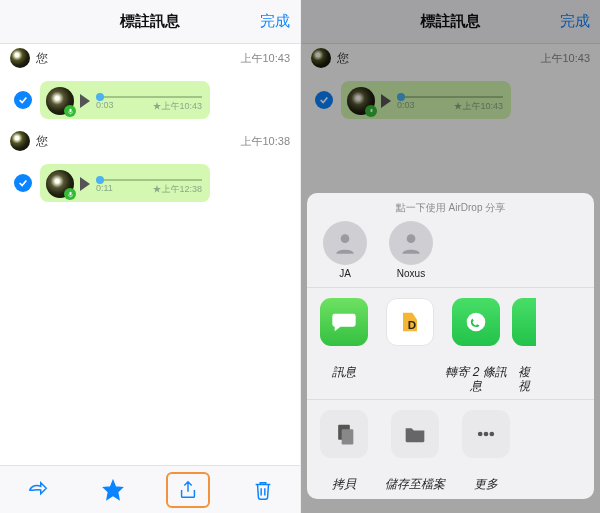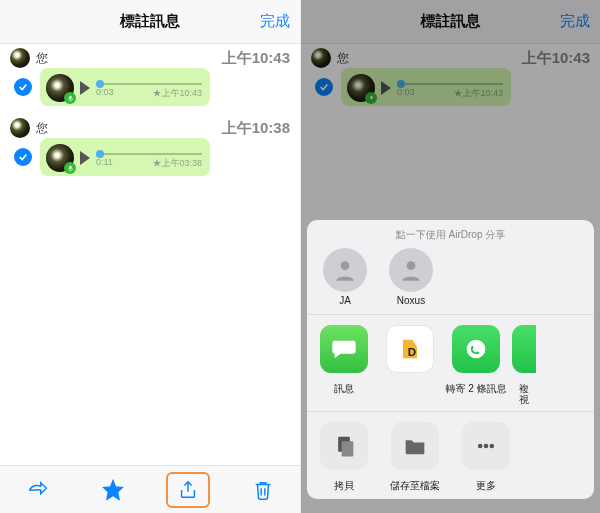--- a/index.html
+++ b/index.html
@@ -11,22 +11,22 @@
   
   .hdr { height: 44px; display: flex; align-items: center; justify-content: center; position: relative; border-bottom: 1px solid #e2e2e4; background: #f8f8fa; }
   .hdr-title { font-size: 15px; font-weight: 600; color: #111; }
   .hdr-done { position: absolute; right: 10px; font-size: 15px; color: #0b84ff; font-weight: 500; cursor: pointer; }
 
   
   .msg-row { padding: 4px 10px 0 10px; }
   .sender-line { display: flex; align-items: center; }
   .avatar { width: 20px; height: 20px; border-radius: 50%; background: radial-gradient(circle at 35% 35%, #fff 0%, #ffe 10%, #552 30%, #221 55%, #000 100%); margin-right: 6px; }
   .sender-name { font-size: 12px; color: #333; flex: 1; }
-  .sender-time { font-size: 15px; color: #888; font-weight: bold; }
-  .bubble-line { display: flex; align-items: center; padding-left: 4px; margin-top: 0; }
+  .sender-time { font-size: 11px; color: #888; }
+  .bubble-line { display: flex; align-items: center; padding-left: 4px; margin-top: 13px; }
   .check { width: 18px; height: 18px; border-radius: 50%; background: #0b84ff; display: flex; align-items: center; justify-content: center; margin-right: 8px; flex-shrink: 0; }
   .check svg { width: 10px; height: 10px; }
   .bubble { background: #d4f7b1; border-radius: 8px; padding: 6px 8px 4px 6px; display: flex; align-items: center; min-width: 170px; position: relative; }
   .bubble::after { content: ""; position: absolute; left: -5px; top: 6px; border: 5px solid transparent; border-right-color: #d4f7b1; }
   .voice-thumb { width: 28px; height: 28px; border-radius: 50%; background: radial-gradient(circle at 40% 40%, #fff 0%, #ffe 8%, #553 28%, #221 55%, #000 100%); position: relative; margin-right: 6px; flex-shrink:0; }
   .voice-thumb .mic { position: absolute; right: -2px; bottom: -2px; width: 12px; height: 12px; border-radius: 50%; background: #3b3; display:flex; align-items:center; justify-content:center; }
   .voice-thumb .mic svg { width:7px; height:7px; }
   .play { width: 0; height: 0; border-left: 10px solid #555; border-top: 7px solid transparent; border-bottom: 7px solid transparent; margin-right: 6px; cursor:pointer; }
   .track { flex: 1; }
   .track-line { height: 2px; background: #a2c487; position: relative; margin-top: 6px; }
@@ -59,21 +59,21 @@
   .app-row { display: flex; gap: 4px; padding: 8px 0 4px 0; overflow: hidden; }
   .app { display: flex; flex-direction: column; align-items: center; width: 62px; flex-shrink:0; }
   .app.cut { width: 26px; }
   .app-icon { width: 48px; height: 48px; border-radius: 11px; display:flex; align-items:center; justify-content:center; position: relative; }
   .app-icon.msg { background: linear-gradient(#6ee162,#34c041); }
   .app-icon.mail { background: linear-gradient(#3aa4f7,#1e7def); }
   .app-icon.docs { background: #fff; border:1px solid #e5e5e8; }
   .app-icon.wa  { background: linear-gradient(#48de66,#22c24a); }
   .app-icon.gray { background: #e9e9ec; }
   .app-icon svg { width: 28px; height: 28px; }
-  .app-label { font-size: 10px; color: #222; margin-top: 10px; text-align: center; line-height: 1.1; white-space: pre-line; }
+  .app-label { font-size: 12px; color: #222; margin-top: 20px; text-align: center; line-height: 1.1; white-space: pre-line; font-style: italic; }
   .app.highlight .app-icon { outline: 2px solid #f2923c; outline-offset: 1px; border-radius: 11px; }
 
   .action-row { display: flex; gap: 9px; padding: 8px 0 4px 0; }
 
   .cancel-btn { background: #fff; border-radius: 10px; height: 44px; display: flex; align-items: center; justify-content: center; font-size: 18px; color: #0b84ff; cursor: pointer; }
 </style>
 </head>
 <body>
 
 <div class="wrap">
@@ -140,21 +140,21 @@
                 </svg>
               </div>
             </div>
           <div class="play"></div>
           <div class="track">
             <div class="track-line">
                 <div class="dot"></div>
               </div>
             <div class="track-meta">
               <span>0:11</span>
-              <span class="star">★上午03:38</span>
+              <span class="star">★上午12:38</span>
             </div>
           </div>
         </div>
       </div>
     </div>
 
     <div class="toolbar">
       <div class="tool-btn">
         <svg viewBox="0 0 24 24">
             <path d="M3 12c2-5 8-6 12-4V4l6 6-6 6v-4c-5-1-9 1-12 0z"></path>

